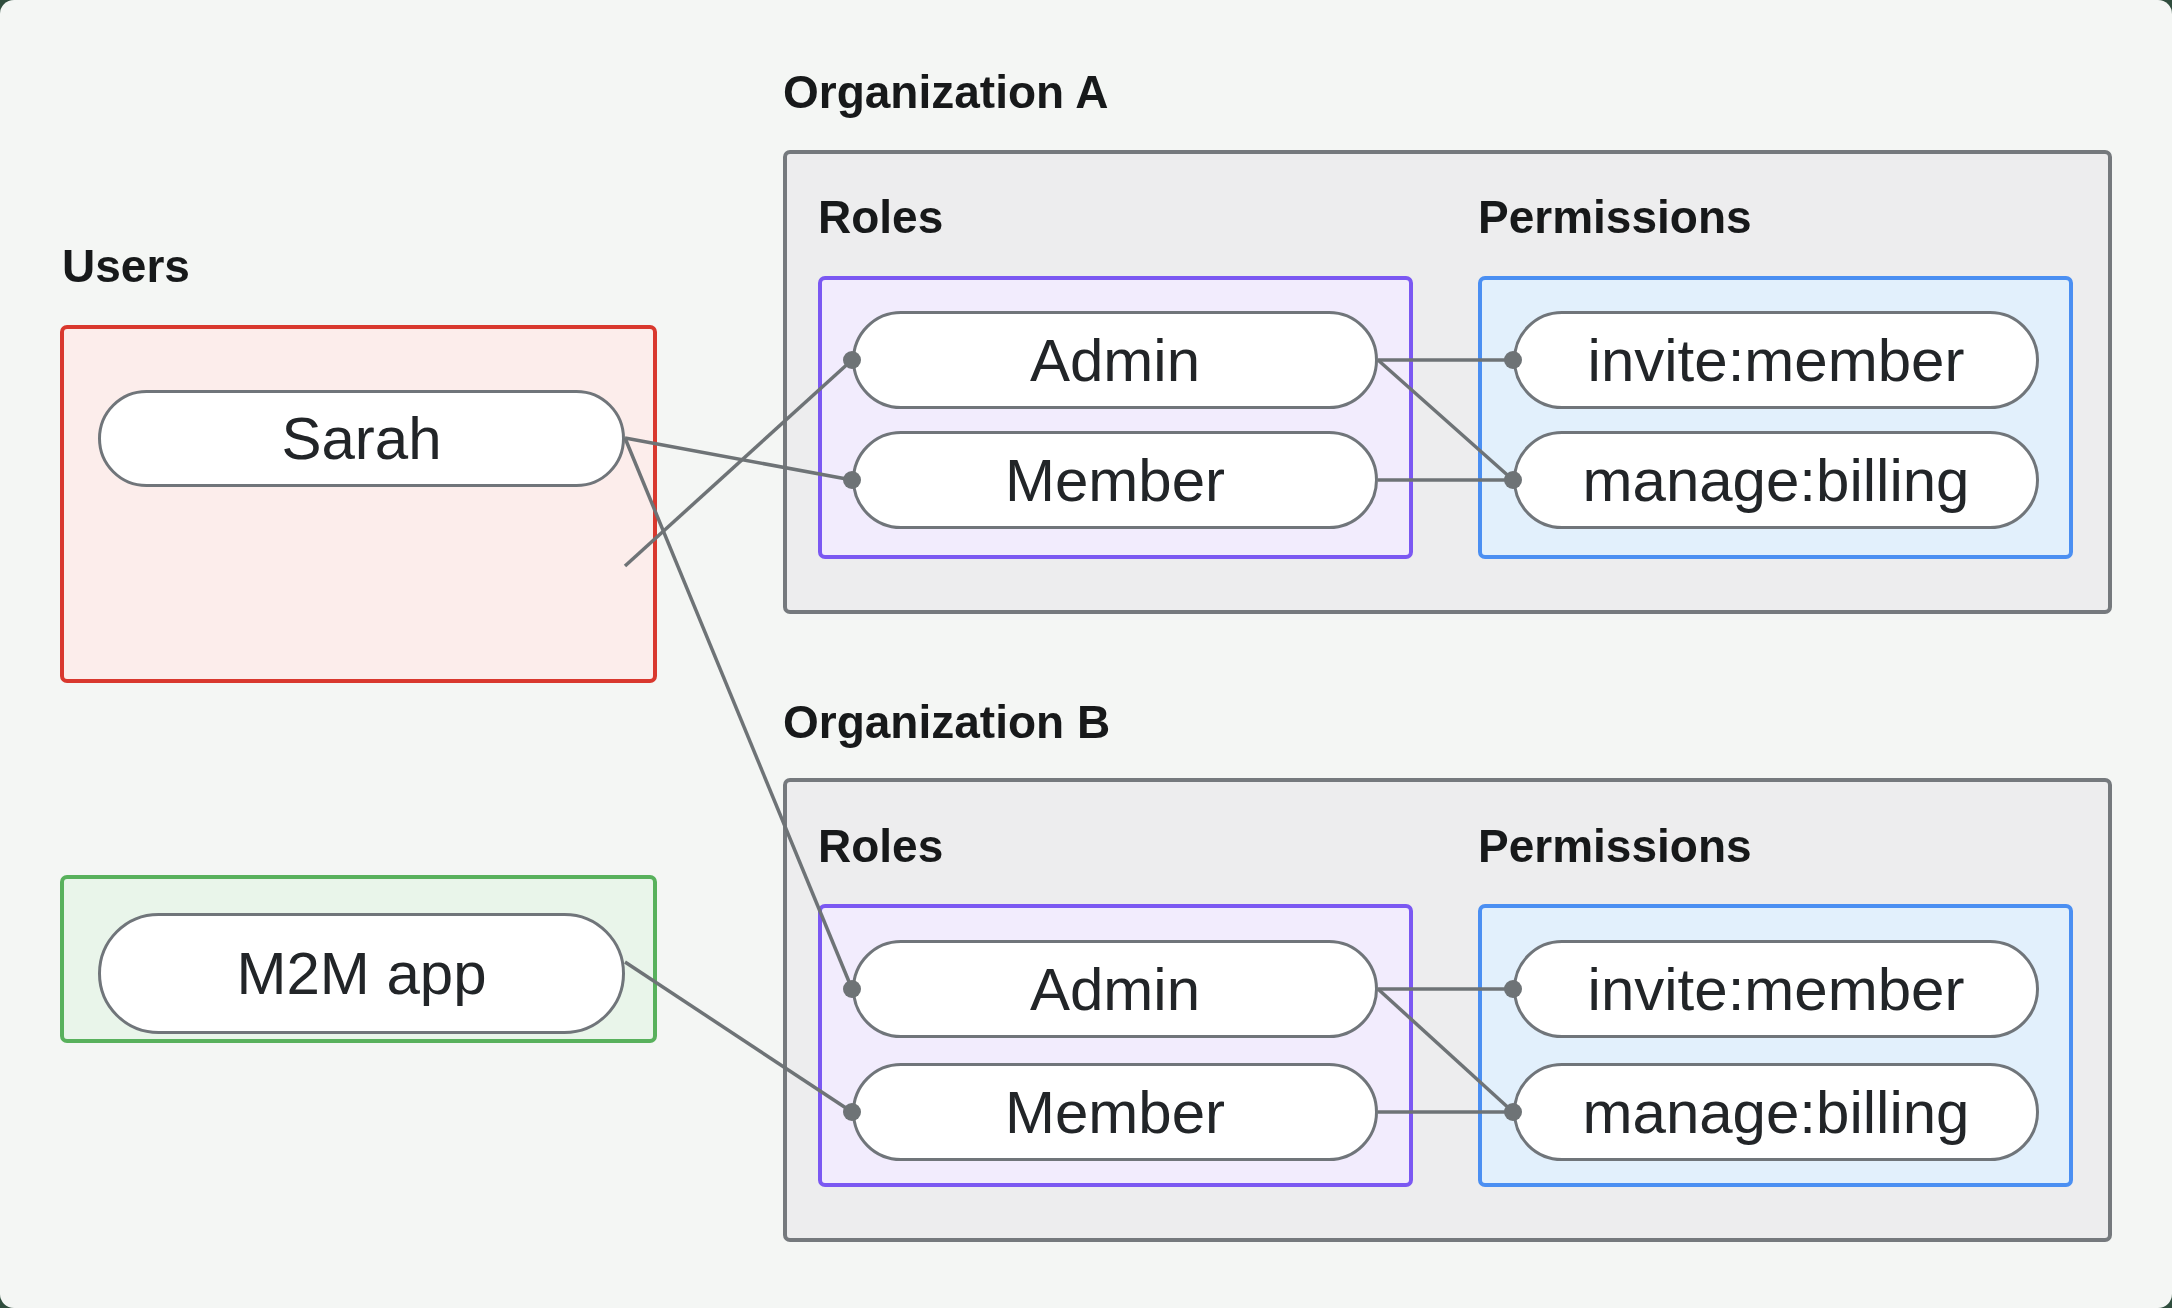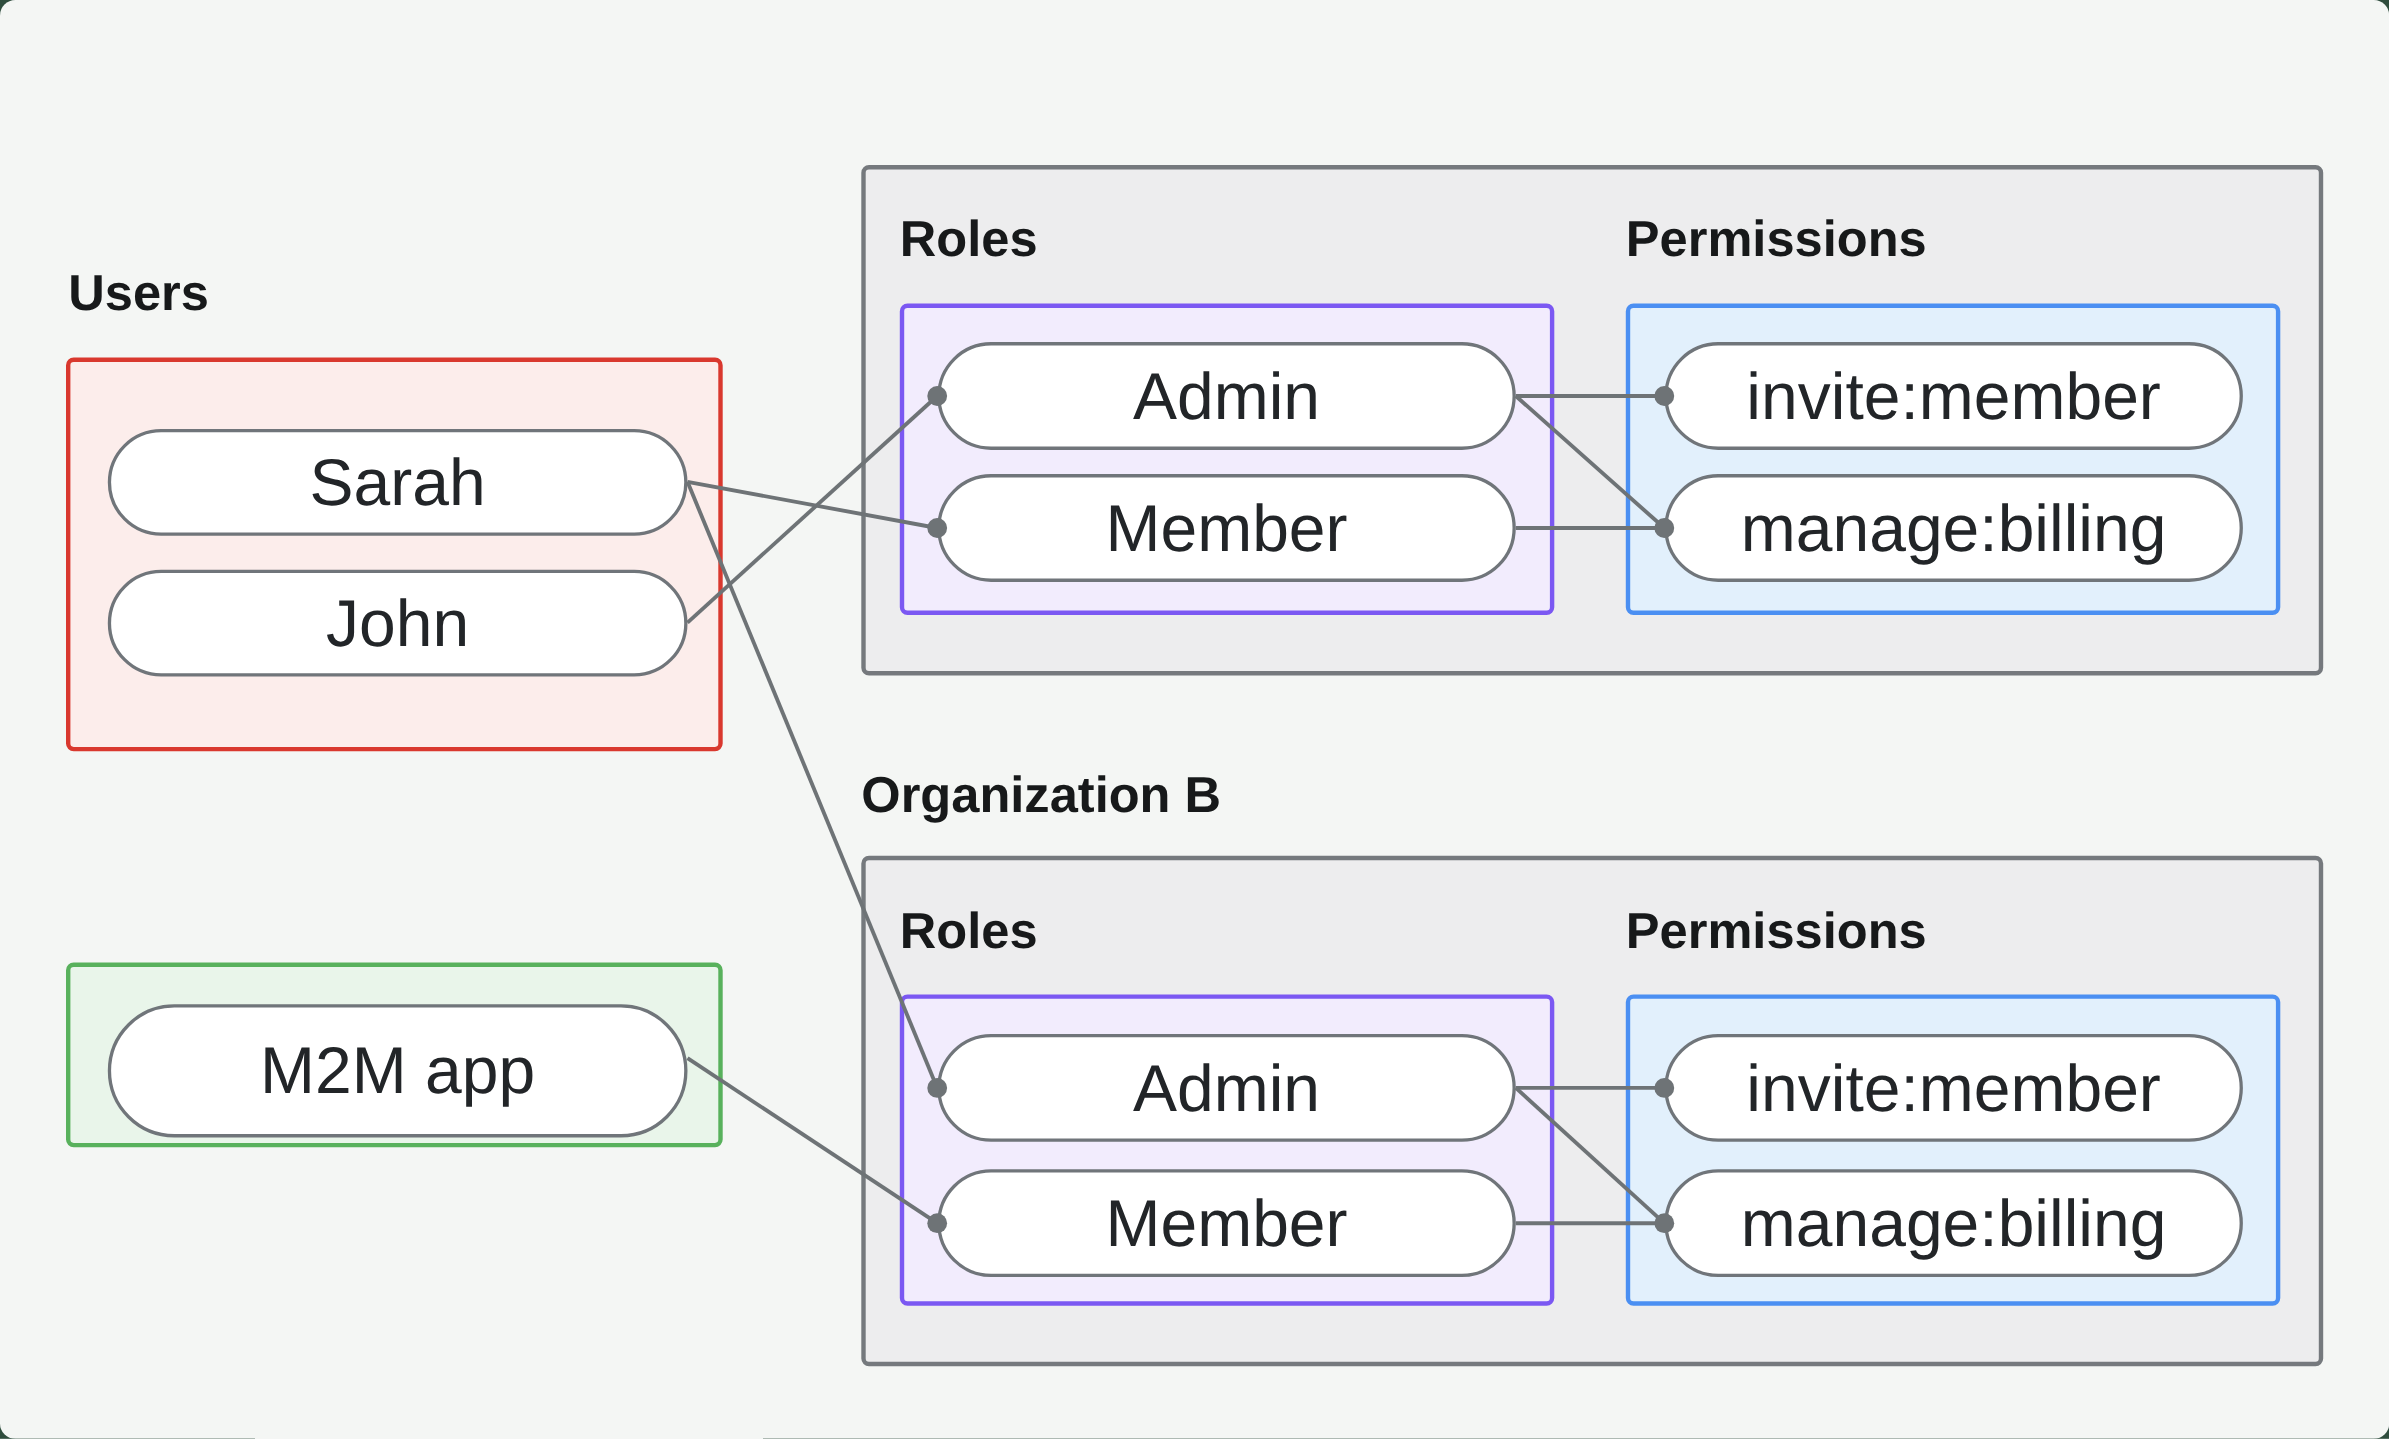--- a/index.html
+++ b/index.html
@@ -42,25 +42,25 @@
   }
 </style>
 </head>
 <body>
 
 <div class="canvas">
 
   <div class="section-label" style="left:62px;top:240px">Users</div>
   <div class="group-box users-box" style="left:60px;top:325px;width:597px;height:358px"></div>
   <div class="pill" style="left:98px;top:390px;width:527px;height:97px">Sarah</div>
-  <div class="pill" style="left:98px;top:518px;width:527px;height:97px">John</div>
 
   <div class="group-box m2m-box" style="left:60px;top:875px;width:597px;height:168px"></div>
   <div class="pill" style="left:98px;top:913px;width:527px;height:121px">M2M app</div>
 
+  <div class="section-label" style="left:783px;top:66px">Organization A</div>
   <div class="group-box org-box" style="left:783px;top:150px;width:1329px;height:464px"></div>
   <div class="section-label" style="left:818px;top:191px">Roles</div>
   <div class="group-box roles-box" style="left:818px;top:276px;width:595px;height:283px"></div>
   <div class="pill" style="left:852px;top:311px;width:526px;height:98px">Admin</div>
   <div class="pill" style="left:852px;top:431px;width:526px;height:98px">Member</div>
   <div class="section-label" style="left:1478px;top:191px">Permissions</div>
   <div class="group-box perms-box" style="left:1478px;top:276px;width:595px;height:283px"></div>
   <div class="pill" style="left:1513px;top:311px;width:526px;height:98px">invite:member</div>
   <div class="pill" style="left:1513px;top:431px;width:526px;height:98px">manage:billing</div>
 

